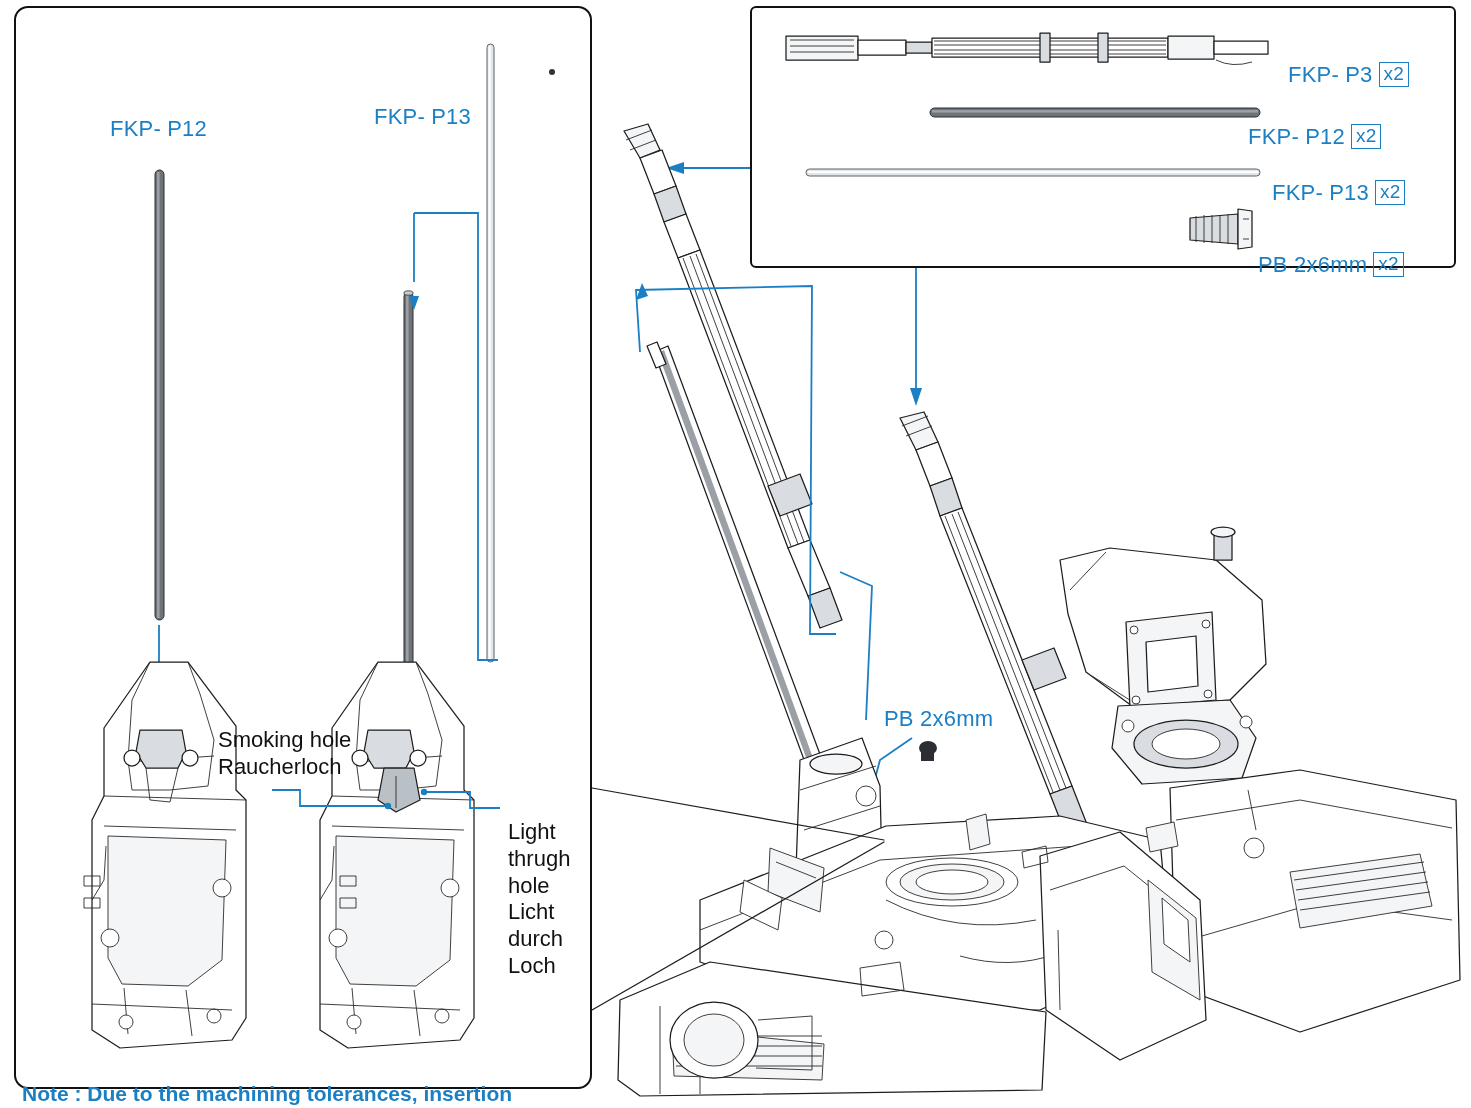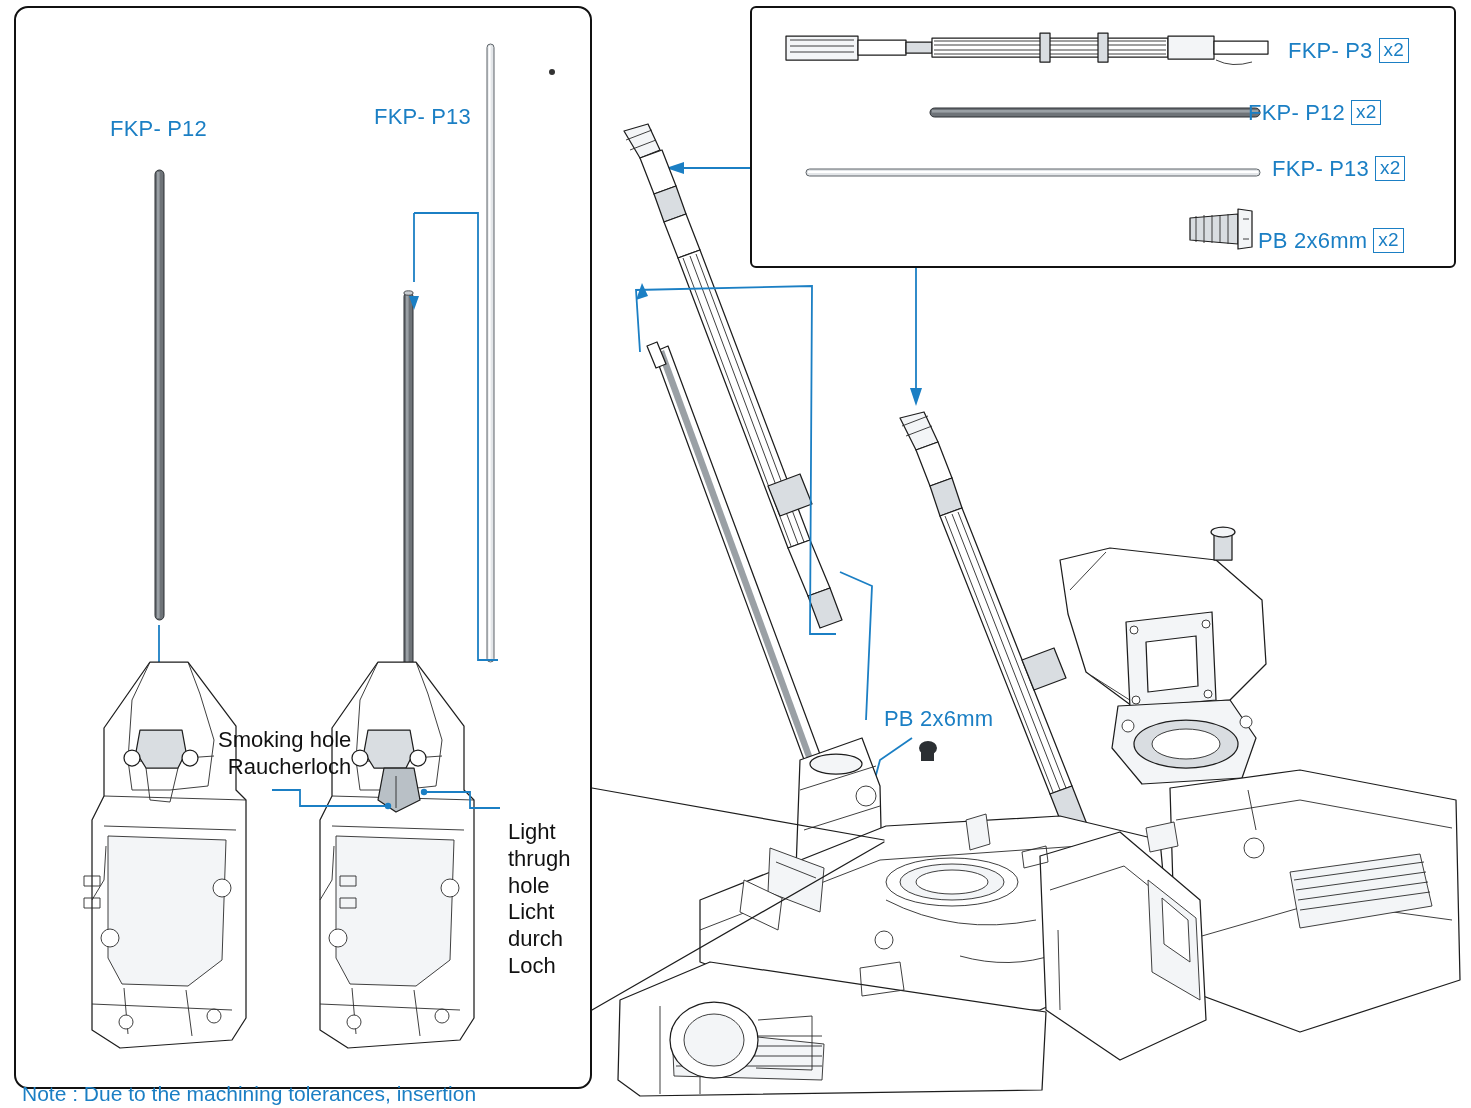--- a/index.html
+++ b/index.html
@@ -22,20 +22,21 @@
   }
 
   .qty{
     display:inline-block;
     border:1.6px solid #1b7fc4;
     padding:0px 4px 1px 4px;
     font-size:19px;
     line-height:1.15;
     margin-left:6px;
     vertical-align:2px;
+    margin-top:24px;
   }
 
   
   .panel{
     position:absolute;
     border:2px solid #111;
     border-radius:10px;
     background:#ffffff;
     box-sizing:border-box;
   }
@@ -51,20 +52,21 @@
     white-space:pre;
   }
 
   #note{
     position:absolute;
     left:22px;top:1081px;
     color:#1b7fc4;
     font-size:21px;
     white-space:pre;
     line-height:1.2;
+    font-weight:bold;
   }
 
   svg{position:absolute;left:0;top:0;}
   .ln{fill:none;stroke:#1d1d1d;stroke-width:1.25;stroke-linejoin:round;stroke-linecap:round;}
   .ln-thin{fill:none;stroke:#2a2a2a;stroke-width:0.9;}
   .ln-blue{fill:none;stroke:#1b7fc4;stroke-width:1.8;}
   .fill-w{fill:#ffffff;}
   .fill-l{fill:#f3f5f7;}
   .fill-g{fill:#d9dde1;}
   .fill-d{fill:#b9c0c6;}
@@ -306,21 +308,21 @@
     </g>
 
     <path class="ln" d="M592 788 L884 840"></path>
     <path class="ln" d="M592 1010 L884 842"></path>
 
   </svg>
 
   <div class="lbl" style="left:110px;top:116px;">FKP- P12</div>
   <div class="lbl" style="left:374px;top:104px;">FKP- P13</div>
 
-  <div class="textblock" style="left:218px;top:727px;text-align:right;">Smoking hole
+  <div class="textblock" style="left:218px;top:727px;">Smoking hole
 Raucherloch</div>
   <div class="textblock" style="left:508px;top:819px;">Light
 thrugh
 hole
 Licht
 durch
 Loch</div>
 
   <div class="lbl" style="left:1288px;top:38px;">
     <span>FKP- P3</span><span class="qty">x2</span>

